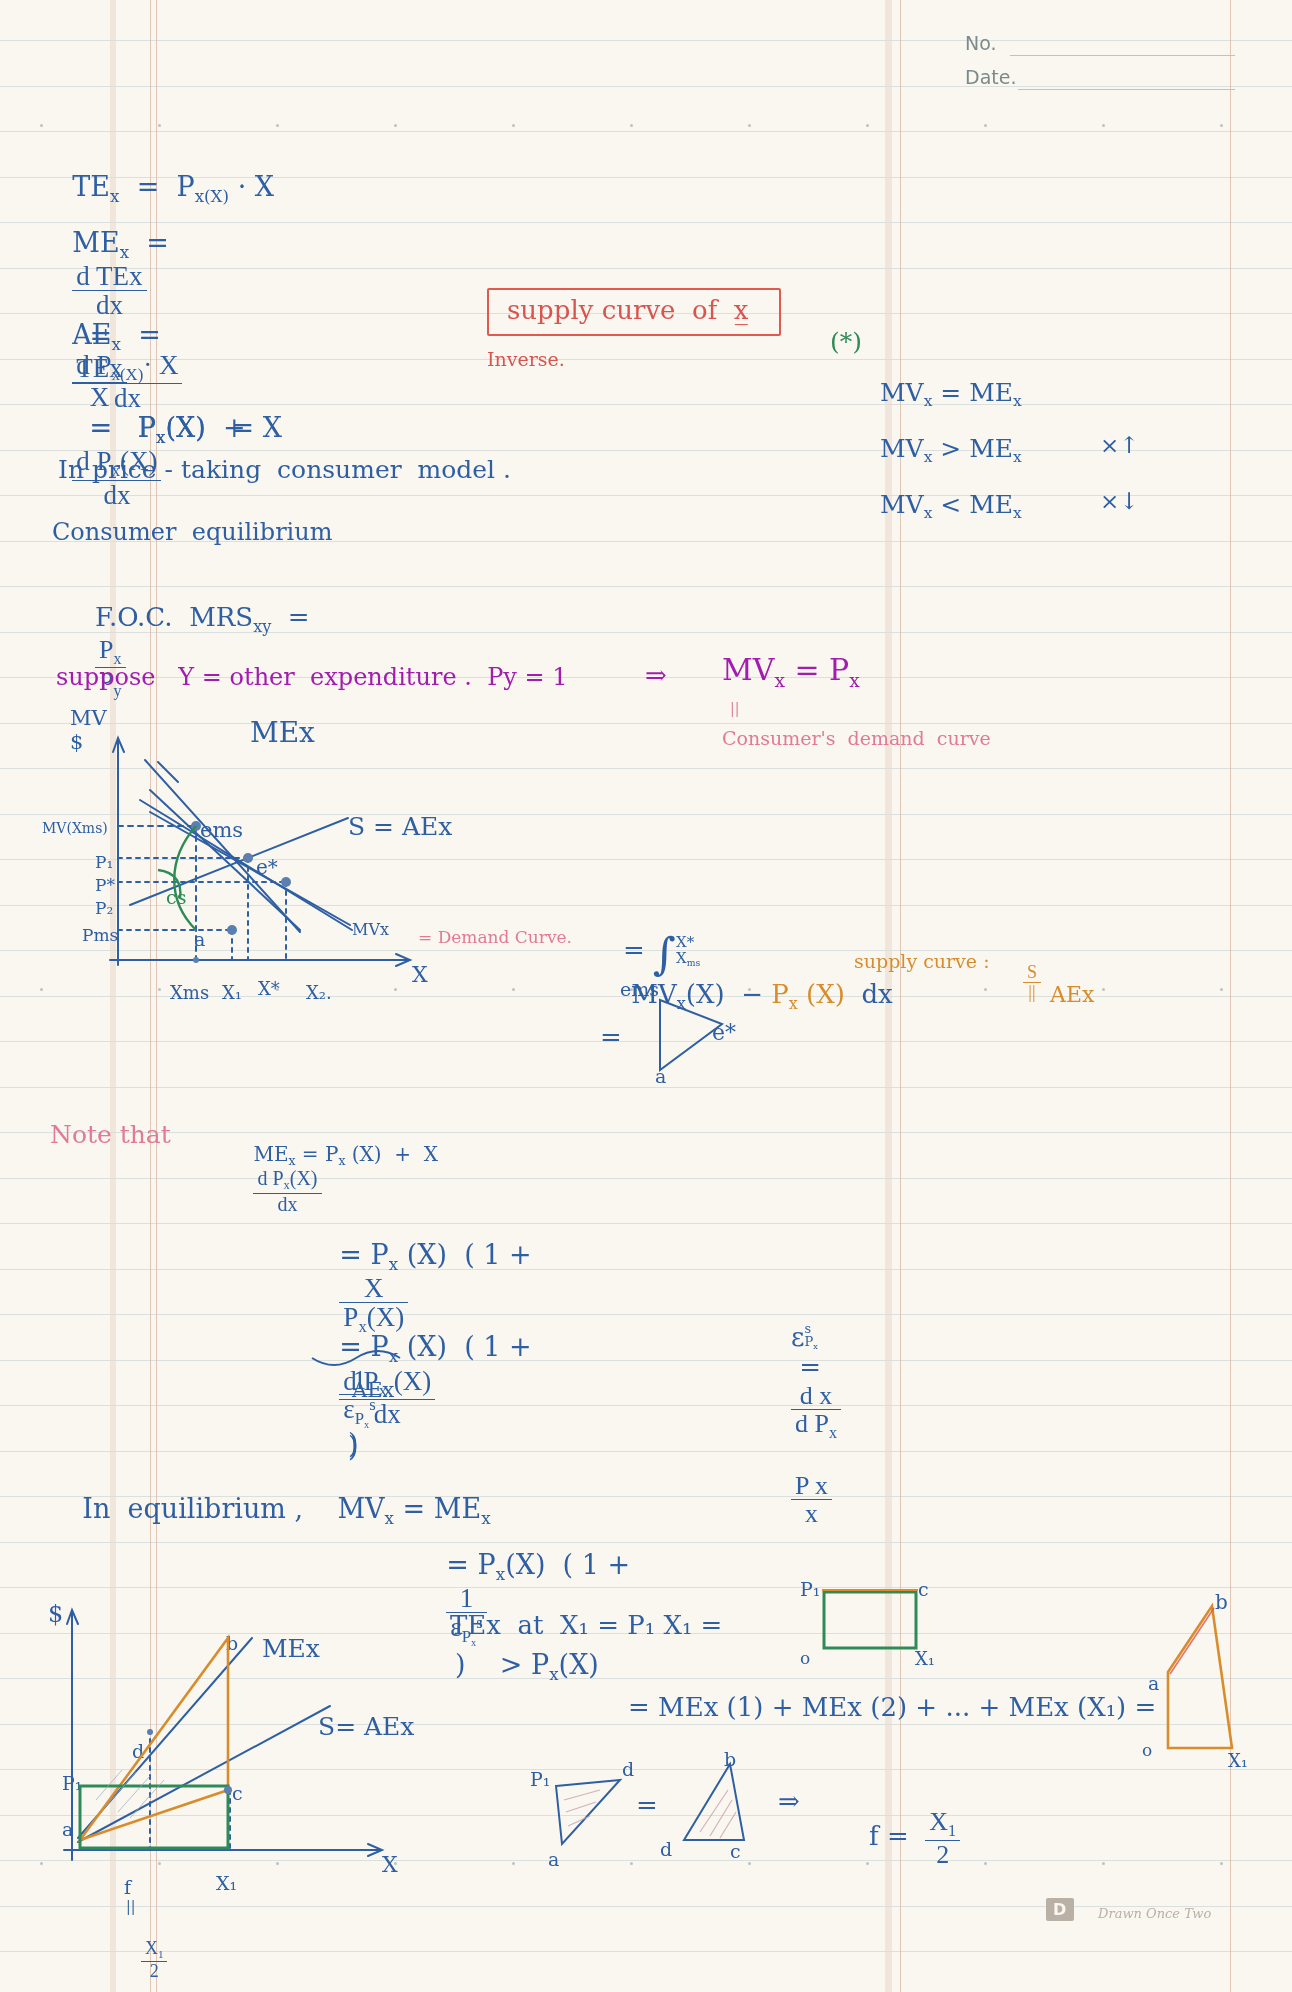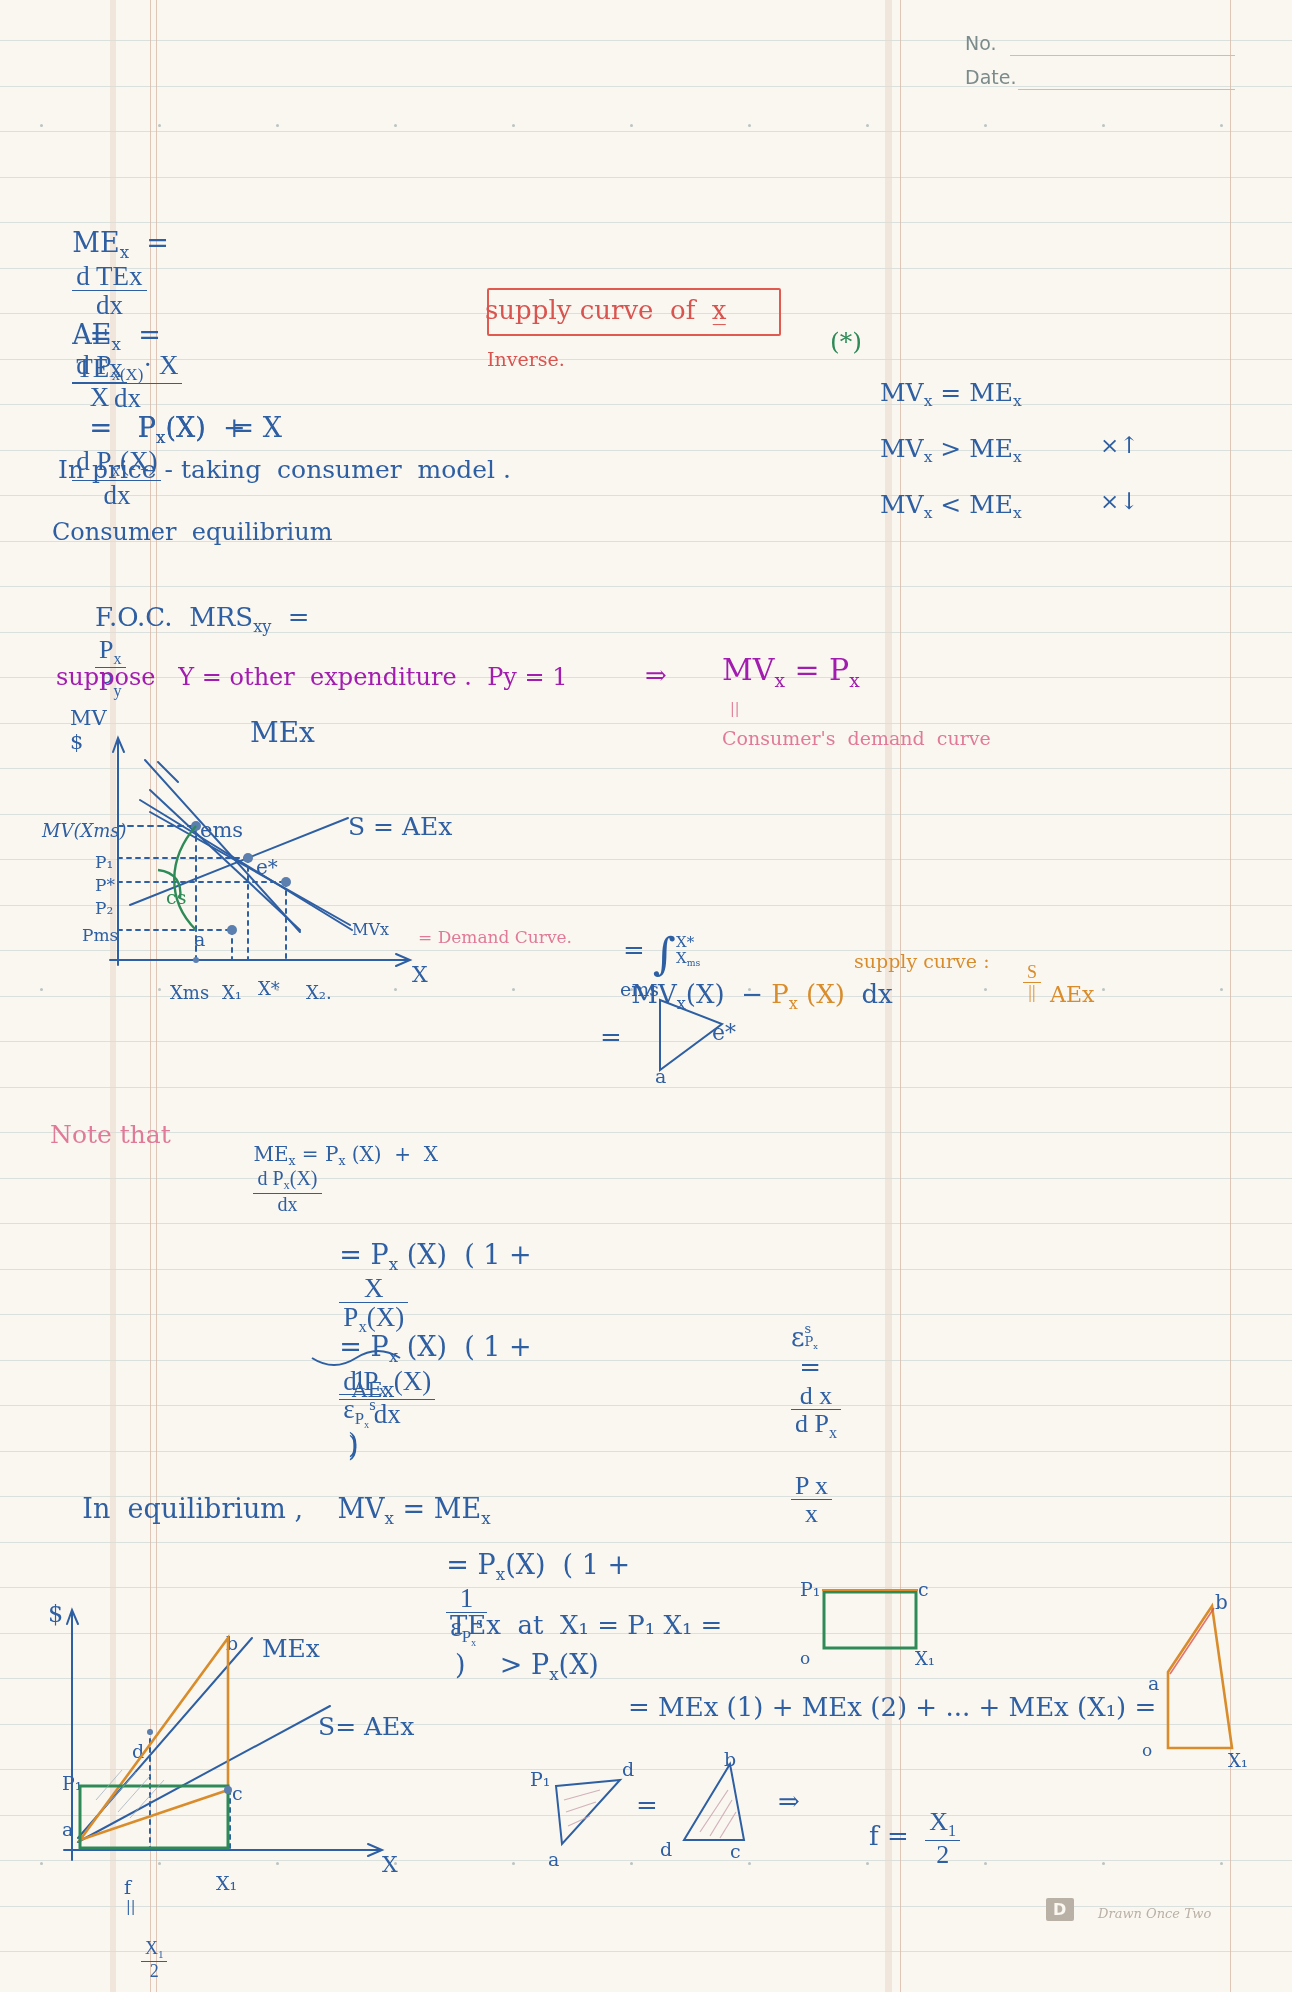--- a/index.html
+++ b/index.html
@@ -137,38 +137,41 @@
       <span class="dot" style="left: 984px;"></span>
       <span class="dot" style="left: 1102px;"></span>
       <span class="dot" style="left: 1220px;"></span>
     </div>
 
   <div class="hdr" style="left:965px;top:32px;">No.</div>
   <div class="hdrline" style="left:1010px;top:55px;width:225px;"></div>
   <div class="hdr" style="left:965px;top:66px;">Date.</div>
   <div class="hdrline" style="left:1018px;top:89px;width:217px;"></div>
 
+  <div class="h blue" style="left:38px;top:140px;font-size:27px;">
+    TE<span class="sub">x</span> &nbsp;= &nbsp;P<span class="sub">x(X)</span> · X
+  </div>
 
   <div class="h blue" style="left:38px;top:196px;font-size:27px;">
     ME<span class="sub">x</span> &nbsp;=&nbsp;
     <span class="frac"><span class="num">d TEx</span><span class="den">dx</span></span>
     &nbsp;&nbsp;=&nbsp;&nbsp;
     <span class="frac"><span class="num">d P<span class="sub">x(X)</span>· X</span><span class="den">dx</span></span>
     &nbsp;&nbsp;=&nbsp;&nbsp; P<span class="sub">x</span>(X) &nbsp;+&nbsp; X &nbsp;
     <span class="frac"><span class="num">d P<span class="sub">x</span>(X)</span><span class="den">dx</span></span>
   </div>
 
   <div class="h blue" style="left:38px;top:288px;font-size:27px;">
     AE<span class="sub">x</span> &nbsp;=&nbsp;
     <span class="frac"><span class="num">TEx</span><span class="den">X</span></span>
     &nbsp;&nbsp;=&nbsp;&nbsp; P<span class="sub">x</span>(X) &nbsp;&nbsp;=
   </div>
 
   <div class="boxred" style="left:487px;top:288px;width:290px;height:44px;"></div>
-  <div class="h red" style="left:485px;top:295px;font-size:26px;">supply curve  of  x̲</div>
+  <div class="h red" style="left:507px;top:295px;font-size:26px;">supply curve  of  x̲</div>
   <div class="h red" style="left:487px;top:348px;font-size:19px;">Inverse.</div>
   <div class="h green" style="left:830px;top:327px;font-size:25px;">(*)</div>
 
   <div class="h blue" style="left:880px;top:378px;font-size:25px;">MV<span class="sub">x</span> = ME<span class="sub">x</span></div>
   <div class="h blue" style="left:880px;top:434px;font-size:25px;">MV<span class="sub">x</span> &gt; ME<span class="sub">x</span></div>
   <div class="h blue" style="left:1100px;top:432px;font-size:23px;">×↑</div>
   <div class="h blue" style="left:880px;top:490px;font-size:25px;">MV<span class="sub">x</span> &lt; ME<span class="sub">x</span></div>
   <div class="h blue" style="left:1100px;top:488px;font-size:23px;">×↓</div>
 
   <div class="h blue" style="left:58px;top:455px;font-size:25px;">In price - taking  consumer  model .</div>
@@ -188,21 +191,21 @@
   <div class="h blue" style="left:70px;top:706px;font-size:21px;">MV</div>
   <div class="h blue" style="left:70px;top:730px;font-size:21px;">$</div>
   <div class="h blue" style="left:250px;top:716px;font-size:28px;">MEx</div>
   <div class="h blue" style="left:348px;top:812px;font-size:25px;">S = AEx</div>
   <div class="h blue" style="left:352px;top:920px;font-size:16px;">MVx</div>
   <div class="h pink" style="left:418px;top:927px;font-size:17px;text-align:center;">= Demand Curve.</div>
   <div class="h blue" style="left:200px;top:818px;font-size:21px;">ems</div>
   <div class="h blue" style="left:256px;top:855px;font-size:20px;">e*</div>
   <div class="h green" style="left:166px;top:886px;font-size:19px;">cs</div>
   <div class="h blue" style="left:194px;top:928px;font-size:19px;">a</div>
-  <div class="h blue" style="left:42px;top:820px;font-size:18px;font-style:italic;">MV(Xms)</div>
+  <div class="h blue" style="left:42px;top:820px;font-size:14px;">MV(Xms)</div>
   <div class="h blue" style="left:95px;top:852px;font-size:17px;">P₁</div>
   <div class="h blue" style="left:95px;top:875px;font-size:17px;">P*</div>
   <div class="h blue" style="left:95px;top:898px;font-size:17px;">P₂</div>
   <div class="h blue" style="left:82px;top:925px;font-size:17px;">Pms</div>
   <div class="h blue" style="left:170px;top:982px;font-size:18px;">Xms</div>
   <div class="h blue" style="left:222px;top:982px;font-size:18px;">X₁</div>
   <div class="h blue" style="left:258px;top:978px;font-size:18px;">X*</div>
   <div class="h blue" style="left:306px;top:982px;font-size:18px;">X₂.</div>
   <div class="h blue" style="left:412px;top:962px;font-size:22px;">X</div>
 

